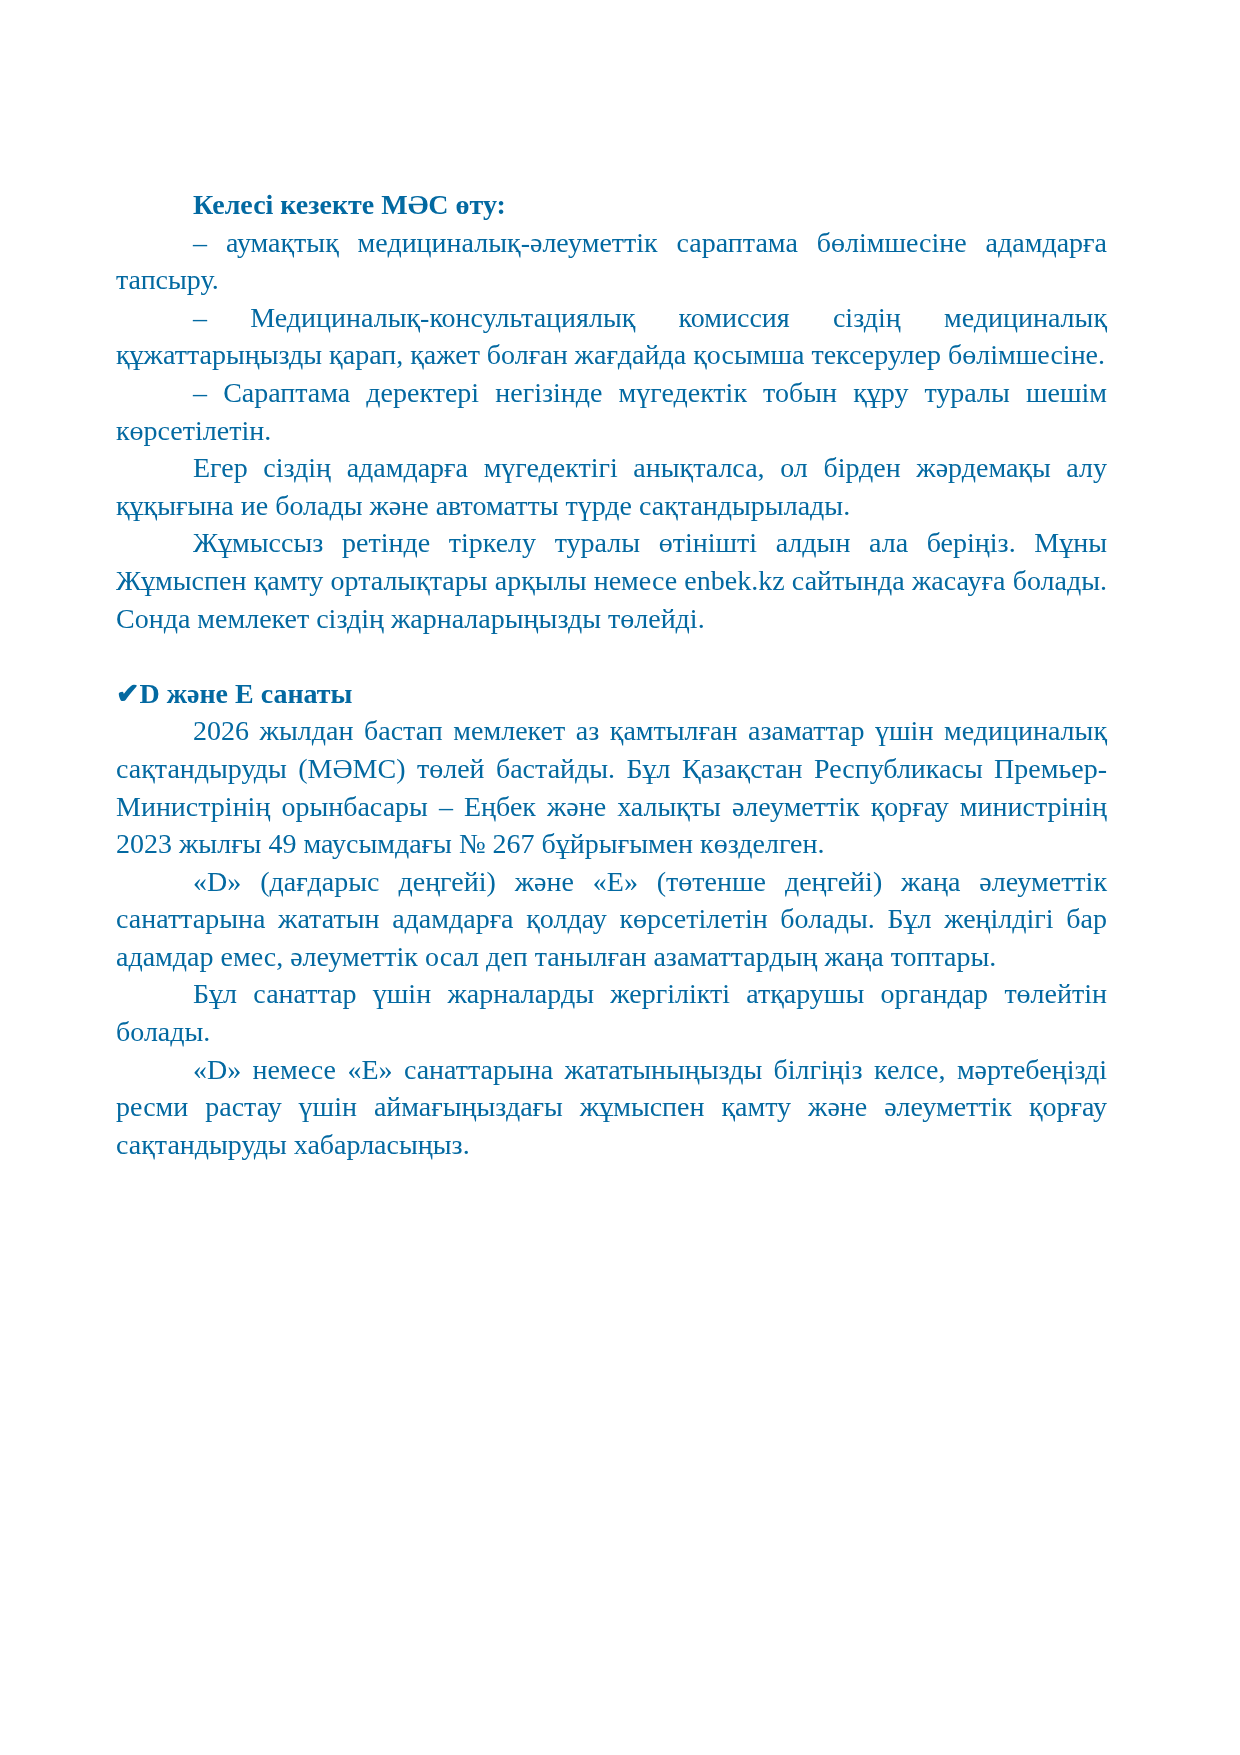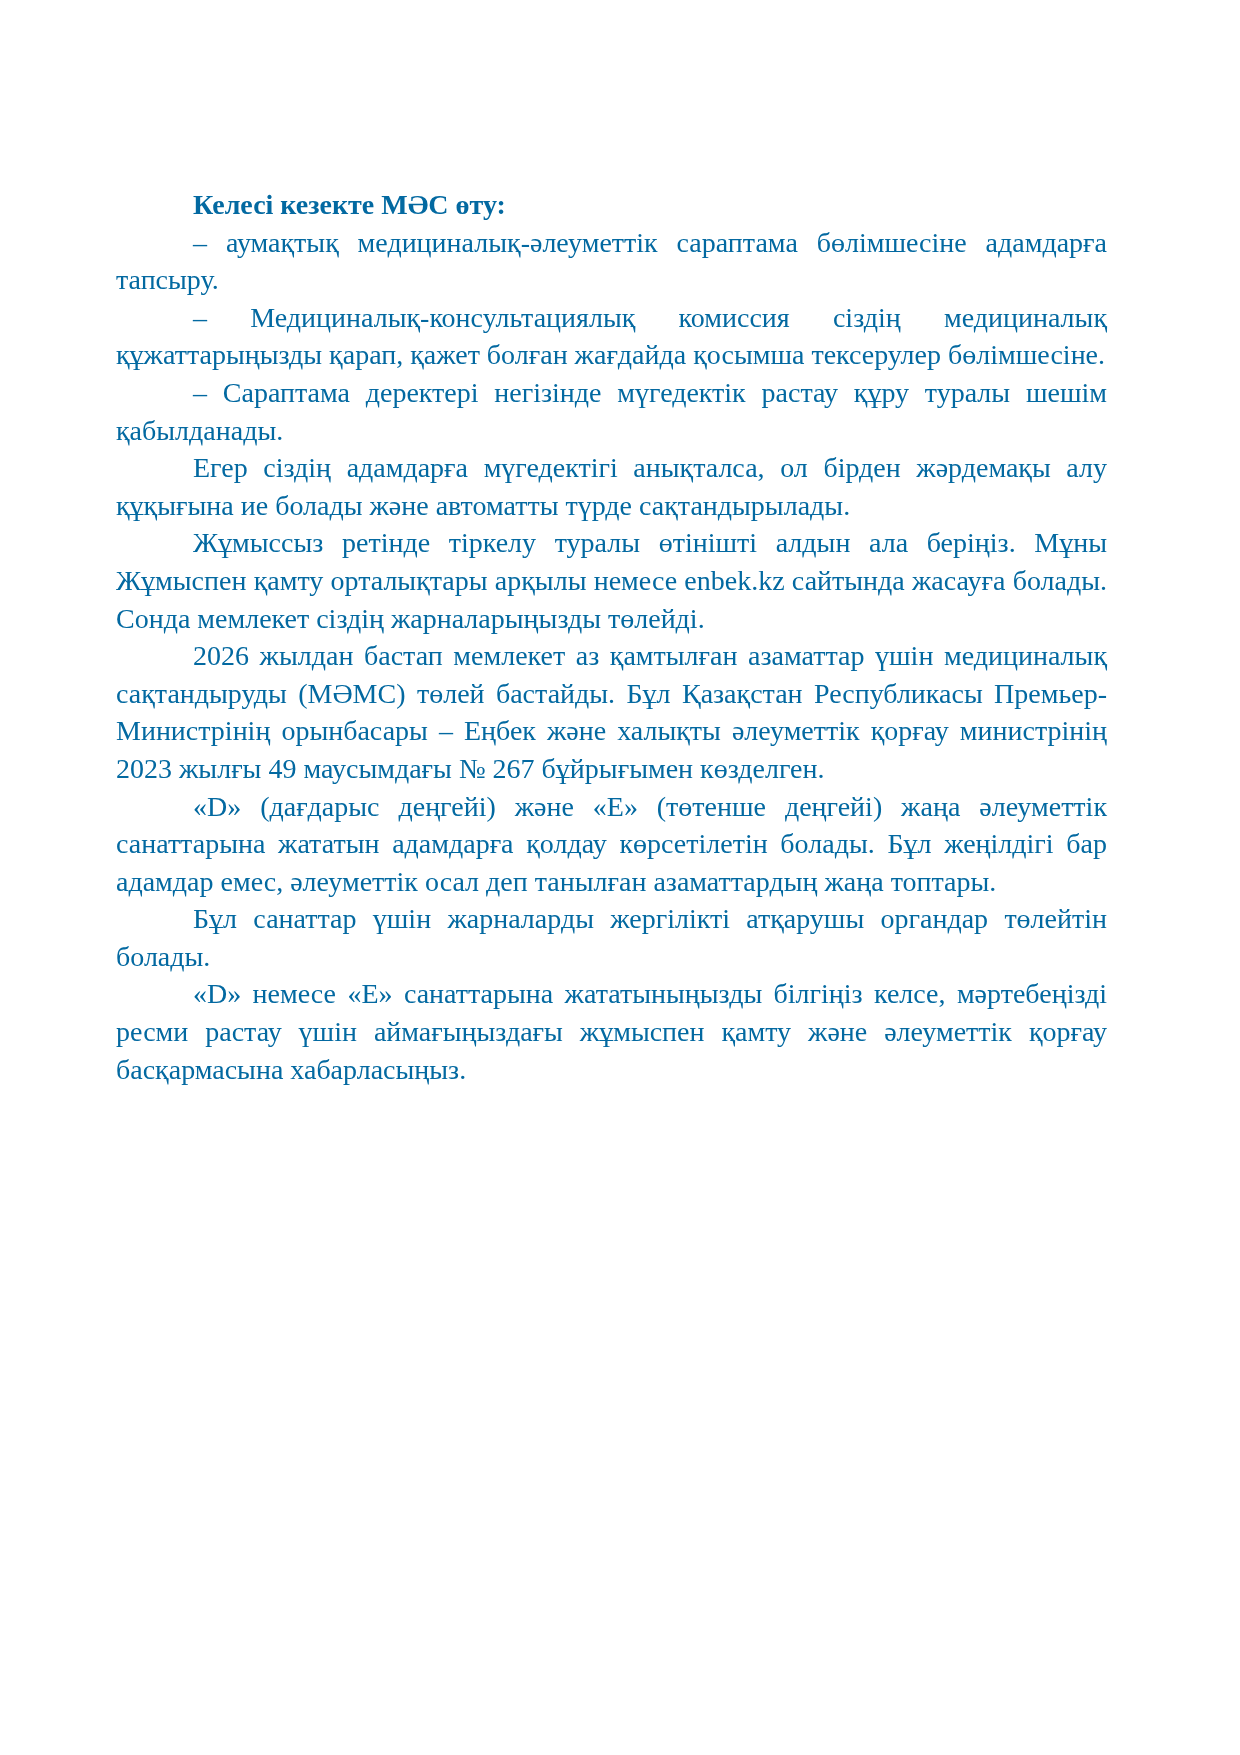--- a/index.html
+++ b/index.html
@@ -43,28 +43,29 @@
 </style>
 </head>
 <body>
 
 <div class="page">
 
   <div>
     <p class="section-heading indented">Келесі кезекте МӘС өту:</p>
     <p class="para">– аумақтық медициналық-әлеуметтік сараптама бөлімшесіне адамдарға тапсыру.</p>
     <p class="para">– Медициналық-консультациялық комиссия сіздің медициналық құжаттарыңызды қарап, қажет болған жағдайда қосымша тексерулер бөлімшесіне.</p>
-    <p class="para">– Сараптама деректері негізінде мүгедектік растау құру туралы шешім қабылданады.</p>
+    <p class="para">– Сараптама деректері негізінде мүгедектік тобын құру туралы шешім көрсетілетін.</p>
     <p class="para">Егер сіздің адамдарға мүгедектігі анықталса, ол бірден жәрдемақы алу құқығына ие болады және автоматты түрде сақтандырылады.</p>
   </div>
 
   <div>
     <p class="para">Жұмыссыз ретінде тіркелу туралы өтінішті алдын ала беріңіз. Мұны Жұмыспен қамту орталықтары арқылы немесе enbek.kz сайтында жасауға болады. Сонда мемлекет сіздің жарналарыңызды төлейді.</p>
   </div>
 
   <div>
+    <p class="section-heading section-gap"><span class="check">✔</span><span>D және Е санаты</span></p>
     <p class="para">2026 жылдан бастап мемлекет аз қамтылған азаматтар үшін медициналық сақтандыруды (МӘМС) төлей бастайды. Бұл Қазақстан Республикасы Премьер-Министрінің орынбасары – Еңбек және халықты әлеуметтік қорғау министрінің 2023 жылғы 49 маусымдағы № 267 бұйрығымен көзделген.</p>
     <p class="para">«D» (дағдарыс деңгейі) және «Е» (төтенше деңгейі) жаңа әлеуметтік санаттарына жататын адамдарға қолдау көрсетілетін болады. Бұл жеңілдігі бар адамдар емес, әлеуметтік осал деп танылған азаматтардың жаңа топтары.</p>
     <p class="para">Бұл санаттар үшін жарналарды жергілікті атқарушы органдар төлейтін болады.</p>
-    <p class="para">«D» немесе «Е» санаттарына жататыныңызды білгіңіз келсе, мәртебеңізді ресми растау үшін аймағыңыздағы жұмыспен қамту және әлеуметтік қорғау басқармасына хабарласыңыз.</p>
+    <p class="para">«D» немесе «Е» санаттарына жататыныңызды білгіңіз келсе, мәртебеңізді ресми растау үшін аймағыңыздағы жұмыспен қамту және әлеуметтік қорғау сақтандыруды хабарласыңыз.</p>
   </div>
 
 </div>
 
 </body></html>

